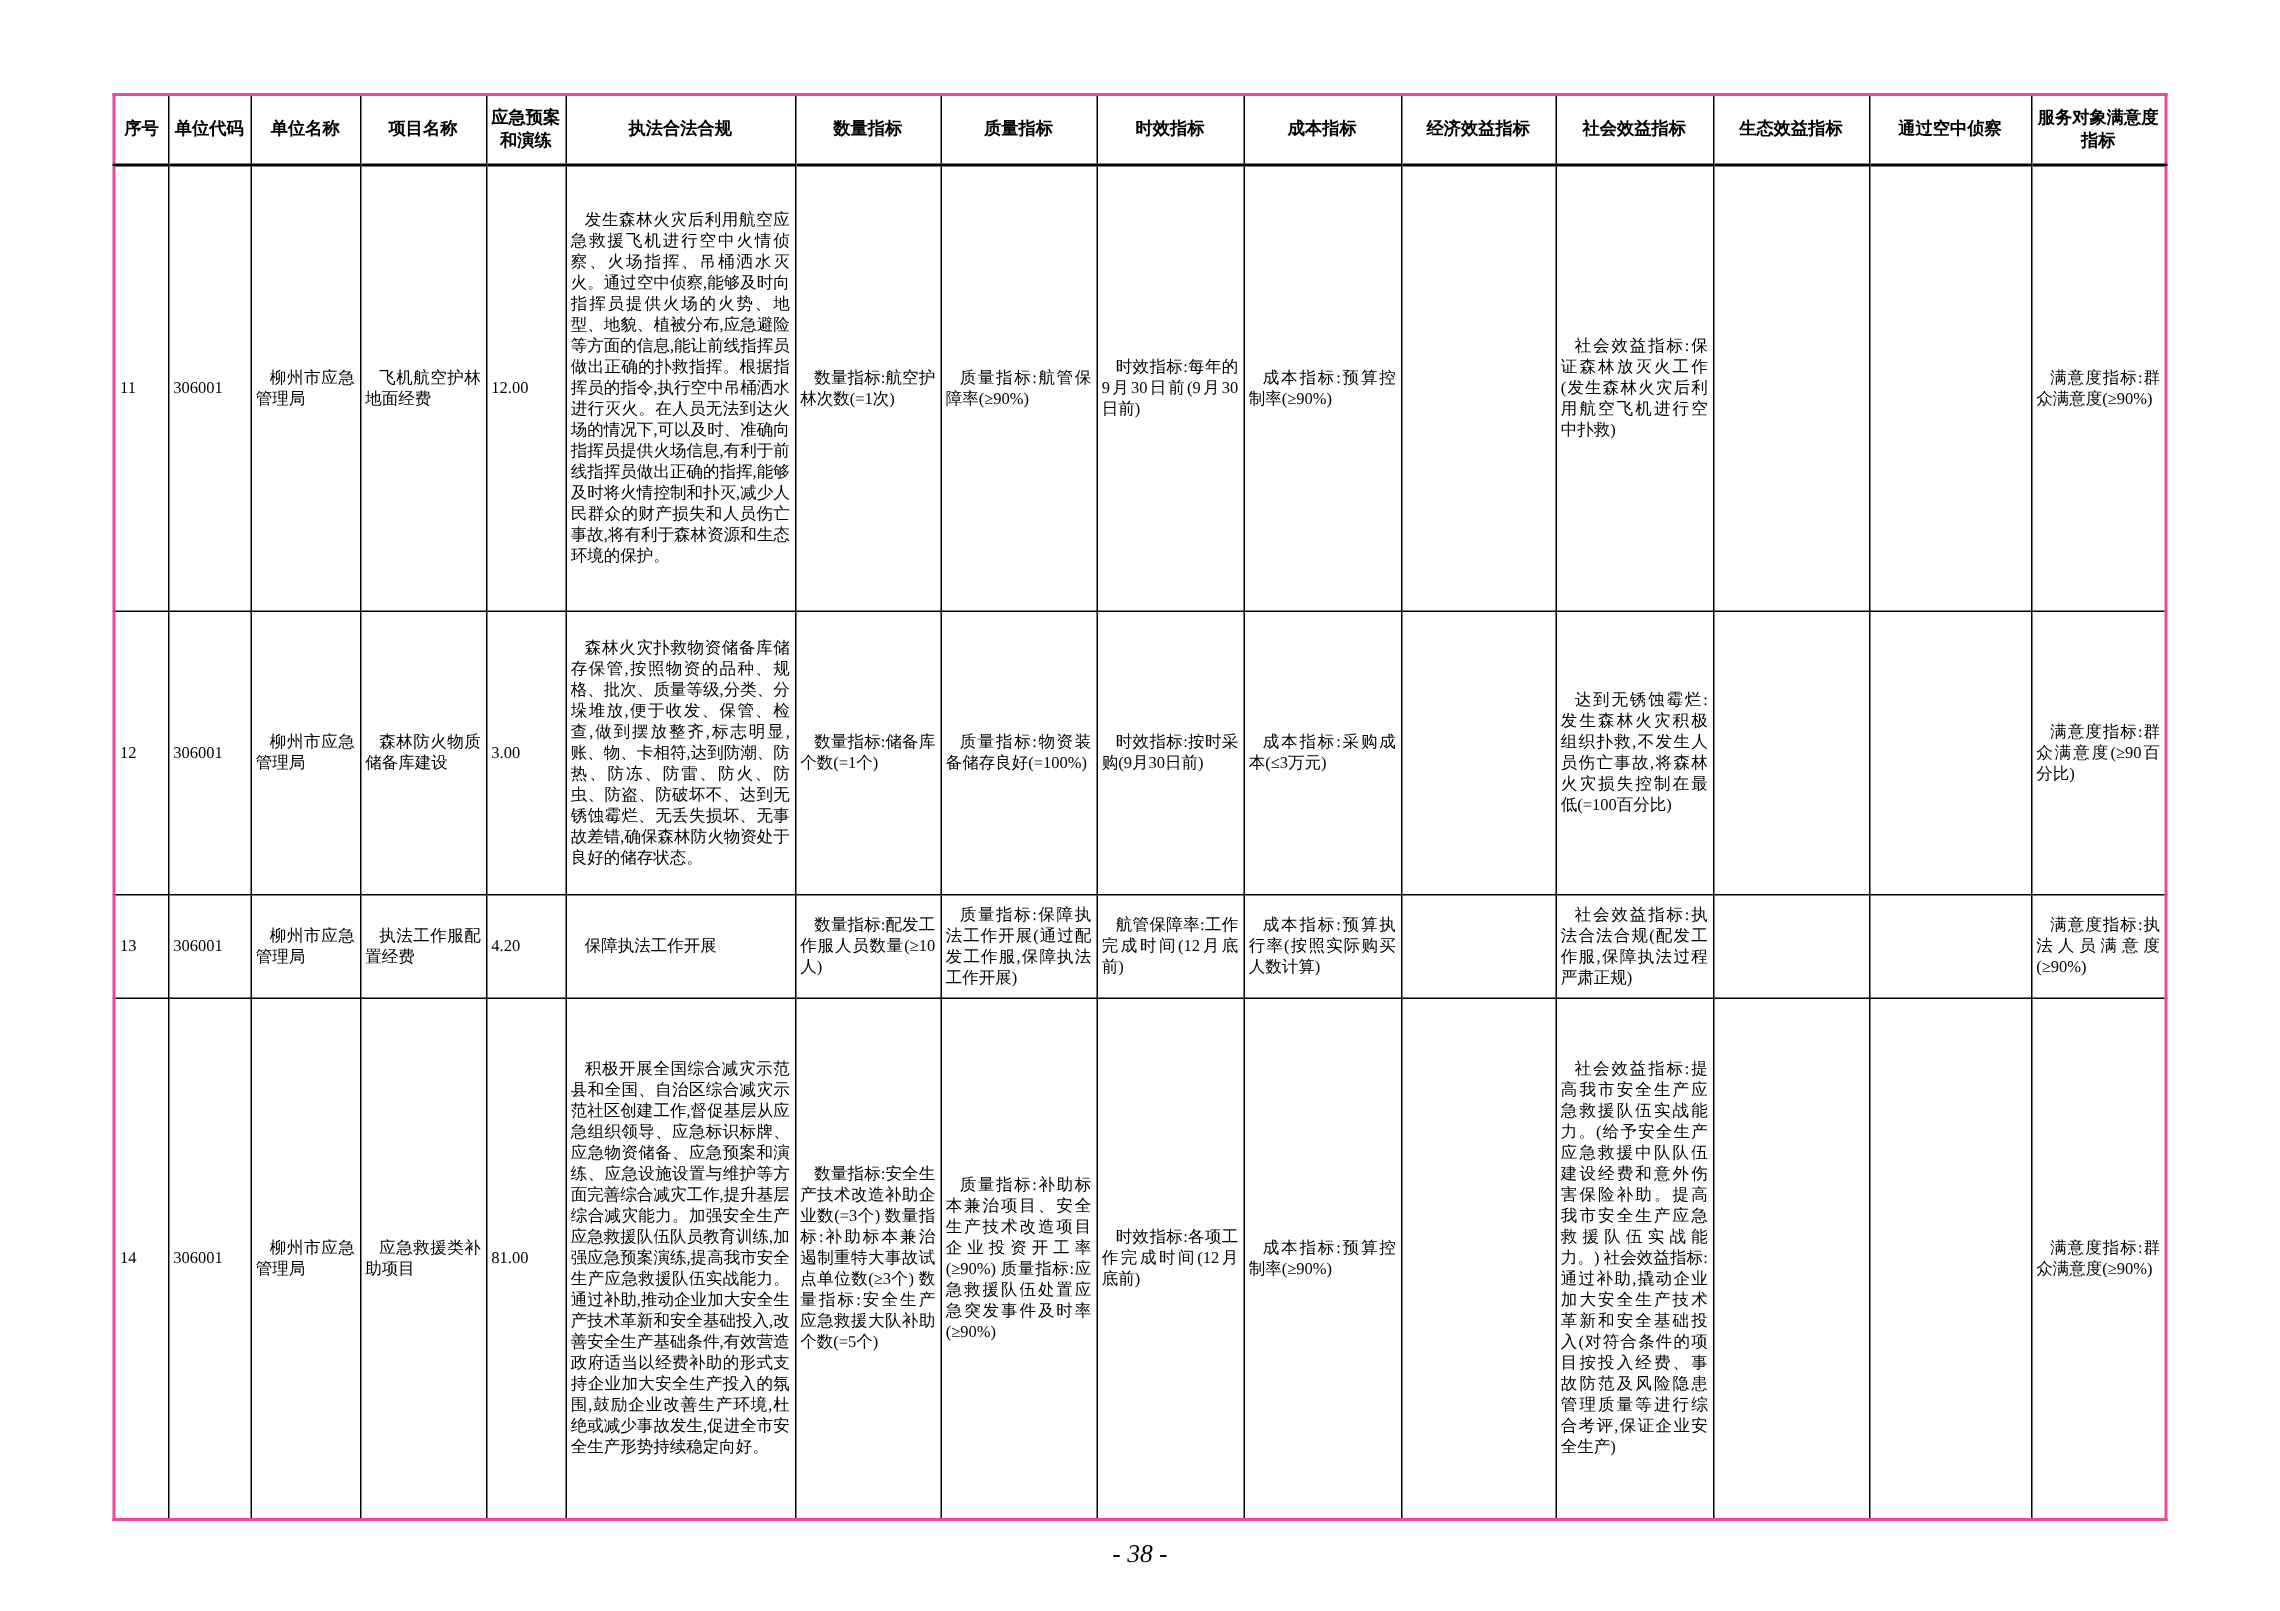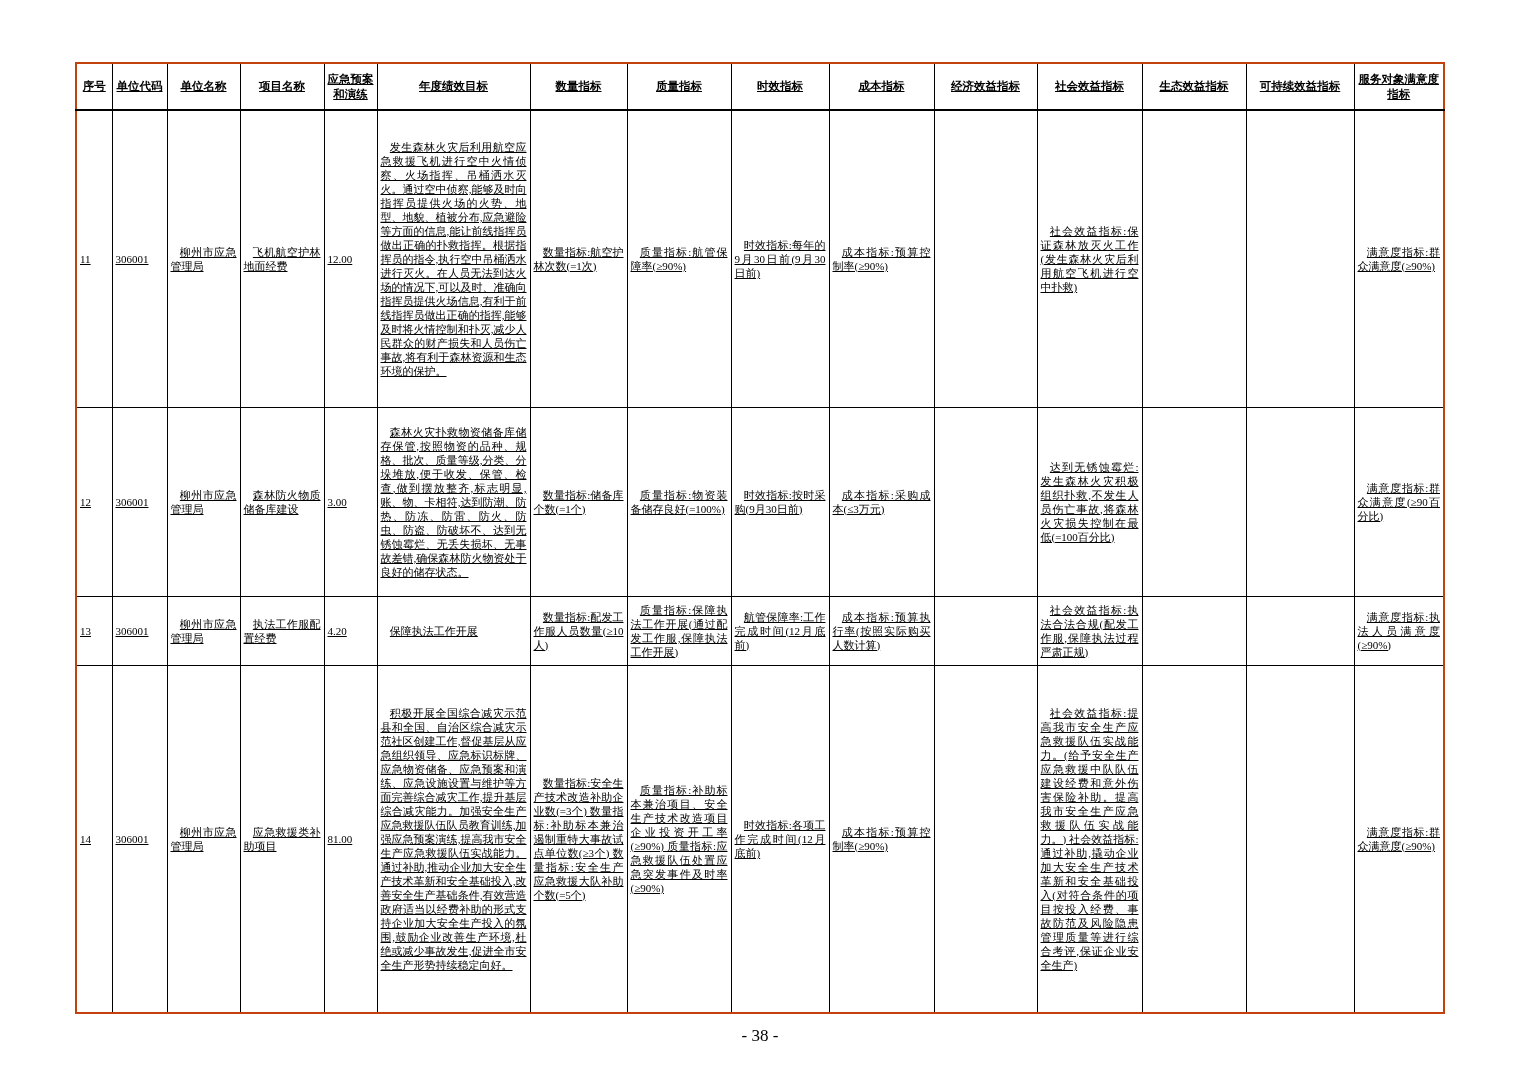--- a/index.html
+++ b/index.html
@@ -17,22 +17,21 @@
     height: 1074px;
     overflow: hidden;
   }
   table.perf {
     position: absolute;
     left: 75px;
     top: 62px;
     width: 1368px;
     border-collapse: collapse;
     table-layout: fixed;
-    border: 2px solid #c2410c;
-    text-decoration: underline;
+    border: 2px solid #ec4899;
   }
   table.perf th, table.perf td {
     border: 1px solid #000;
     padding: 1px 3px;
     font-size: 11px;
     line-height: 14px;
     vertical-align: middle;
     overflow: hidden;
     overflow-wrap: break-word;
   }
@@ -60,20 +59,21 @@
     text-indent: 0.85em;
   }
   .footer-pagenum {
     position: absolute;
     left: 0;
     top: 1026px;
     width: 1520px;
     text-align: center;
     font-size: 17px;
     line-height: 20px;
+    font-style: italic;
   }
 </style>
 </head>
 <body>
 
 <div class="page">
 
   <table class="perf">
     <colgroup>
       <col style="width:36px">
@@ -92,29 +92,29 @@
         <col style="width:108px">
         <col style="width:90px">
     </colgroup>
     <thead>
       <tr>
         <th>序号</th>
         <th>单位代码</th>
         <th>单位名称</th>
         <th>项目名称</th>
         <th>应急预案和演练</th>
-        <th>年度绩效目标</th>
+        <th>执法合法合规</th>
         <th>数量指标</th>
         <th>质量指标</th>
         <th>时效指标</th>
         <th>成本指标</th>
         <th>经济效益指标</th>
         <th>社会效益指标</th>
         <th>生态效益指标</th>
-        <th>可持续效益指标</th>
+        <th>通过空中侦察</th>
         <th>服务对象满意度指标</th>
       </tr>
     </thead>
     <tbody>
       <tr class="r11">
         <td class="c-center">11</td>
         <td class="c-center">306001</td>
         <td class="c-text">柳州市应急管理局</td>
         <td class="c-text">飞机航空护林地面经费</td>
         <td class="c-num">12.00</td>

